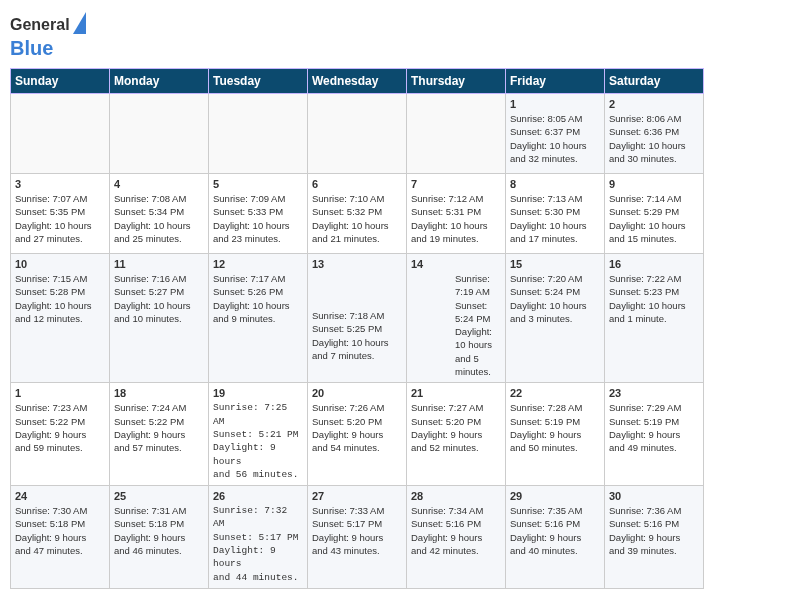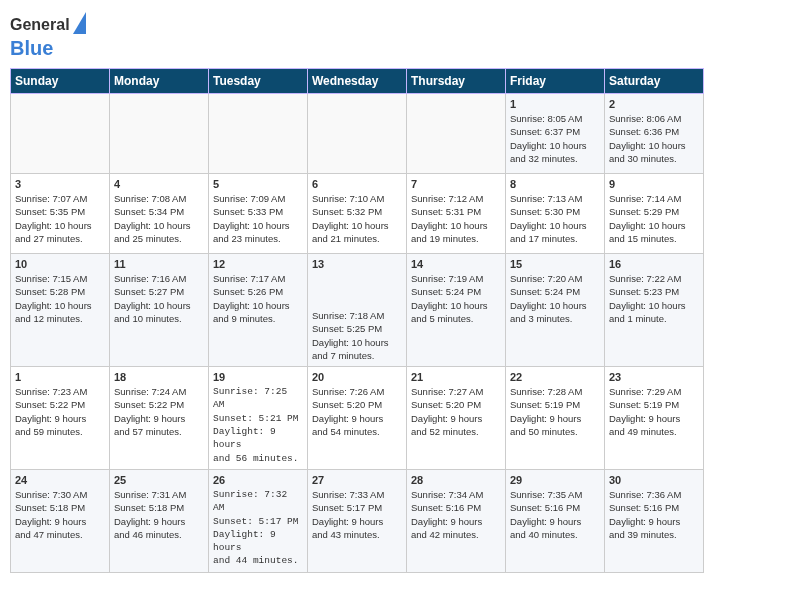--- a/index.html
+++ b/index.html
@@ -227,21 +227,21 @@
           </td>
           <td>
             <span class="day-number">13</span>
             <div class="day-info" style="white-space: pre-line; margin-top: 39px;">Sunrise: 7:18 AM
 Sunset: 5:25 PM
 Daylight: 10 hours
 and 7 minutes.</div>
           </td>
           <td>
             <span class="day-number">14</span>
-            <div class="day-info" style="white-space: pre-line;">Sunrise: 7:19 AM
+            <div class="day-info" style="white-space: pre-line; margin-left: 44px;">Sunrise: 7:19 AM
 Sunset: 5:24 PM
 Daylight: 10 hours
 and 5 minutes.</div>
           </td>
           <td>
             <span class="day-number">15</span>
             <div class="day-info" style="white-space: pre-line;">Sunrise: 7:20 AM
 Sunset: 5:24 PM
 Daylight: 10 hours
 and 3 minutes.</div>

